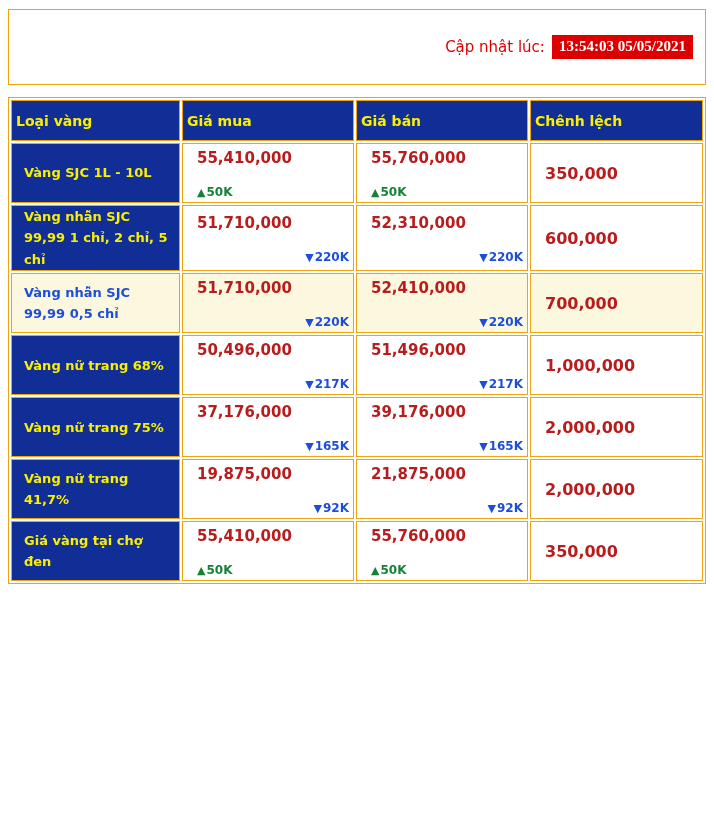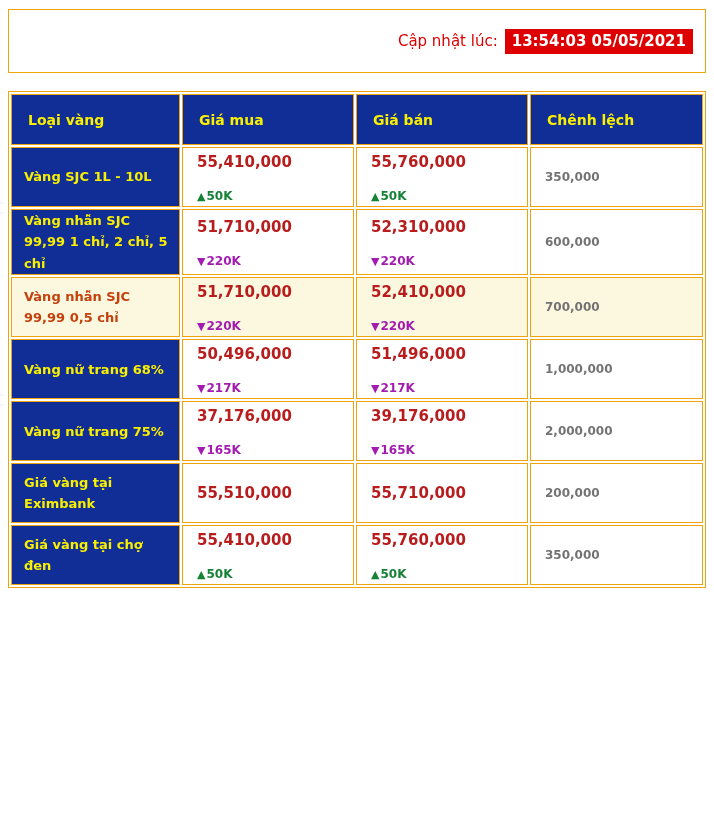--- a/index.html
+++ b/index.html
@@ -9,105 +9,106 @@
     font-family: "DejaVu Sans", "Liberation Sans", sans-serif;
   }
   .page {
     width: 714px;
     height: 827px;
     background: #ffffff;
     box-sizing: border-box;
   }
   
   .update-bar {
-    margin: 9px 8px 18px 8px;
-    height: 64px;
+    margin: 9px 8px 12px 8px;
+    height: 76px;
     border: 1px solid #F0A30A;
     box-sizing: border-box;
     display: flex;
     align-items: center;
     justify-content: flex-end;
     padding-right: 12px;
     font-size: 15px;
   }
   .update-label {
     color: #DE0000;
     margin-right: 7px;
   }
   .update-badge {
     background: #DE0000;
     color: #ffffff;
     font-weight: bold;
     padding: 3px 7px 4px 7px;
+    font-family: Liberation Serif, serif;
   }
   
   table.gold {
     border-collapse: separate;
     border-spacing: 2px;
     margin: 0 8px;
     width: 698px;
     border: 1px solid #F0A30A;
     table-layout: fixed;
     background: #ffffff;
   }
   col.c1 { width: 169px; }
   col.c2 { width: 172px; }
   col.c3 { width: 172px; }
   col.c4 { width: 173px; }
   th, td {
     border: 1px solid #F0A30A;
     box-sizing: border-box;
   }
   th {
-    height: 51px;
+    height: 41px;
     background: #112D96;
     color: #F9EF00;
     font-size: 14px;
     font-weight: bold;
     text-align: left;
-    padding: 0 16px;
+    padding: 0 4px;
   }
   td { height: 60px; vertical-align: middle; }
   td.label-cell {
     background: #112D96;
     color: #F9EF00;
     font-weight: bold;
     font-size: 13px;
     line-height: 1.65;
     padding: 0 10px 0 12px;
   }
   td.price-cell {
     background: #ffffff;
     padding: 0 4px 0 14px;
   }
   td.diff-cell {
     background: #ffffff;
-    color: #737373;
-    font-size: 12px;
+    color: #b91c1c;
+    font-size: 16px;
     font-weight: bold;
     padding: 0 4px 0 14px;
   }
   .price {
     font-size: 15px;
     font-weight: bold;
     color: #b91c1c;
   }
   .change {
     margin-top: 19px;
     font-size: 12px;
     font-weight: bold;
     line-height: 1;
   }
   .change .arrow { font-size: 11px; margin-right: 1px; }
   .change.up   { color: #168236; }
-  .change.down { color: #a21caf; }
+  .change.down { color: #1d4ed8; text-align: right; }
   tr.highlight td.label-cell,
   tr.highlight td.price-cell,
   tr.highlight td.diff-cell { background: #FCF7DF; }
-  tr.highlight td.label-cell { color: #c2410c; }
+  tr.highlight td.label-cell { color: #1d4ed8; }
 </style>
 </head>
 <body>
 
 <div class="page">
 
   <div class="update-bar">
     <span class="update-label">Cập nhật lúc:</span>
     <span class="update-badge">13:54:03 05/05/2021</span>
   </div>
@@ -223,32 +224,36 @@
       <div class="change down">
         <span class="arrow">▼</span><span>165K</span>
       </div>
     </td>
     <td class="diff-cell">
       <span>2,000,000</span>
     </td>
   </tr>
         <tr>
     <td class="label-cell">
-      <span>Giá vàng tại Eximbank</span>
-    </td>
-    <td class="price-cell">
-      <div class="price">55,510,000</div>
-
-    </td>
-    <td class="price-cell">
-      <div class="price">55,710,000</div>
-
-    </td>
-    <td class="diff-cell">
-      <span>200,000</span>
+      <span>Vàng nữ trang 41,7%</span>
+    </td>
+    <td class="price-cell">
+      <div class="price">19,875,000</div>
+      <div class="change down">
+        <span class="arrow">▼</span><span>92K</span>
+      </div>
+    </td>
+    <td class="price-cell">
+      <div class="price">21,875,000</div>
+      <div class="change down">
+        <span class="arrow">▼</span><span>92K</span>
+      </div>
+    </td>
+    <td class="diff-cell">
+      <span>2,000,000</span>
     </td>
   </tr>
         <tr>
     <td class="label-cell">
       <span>Giá vàng tại chợ đen</span>
     </td>
     <td class="price-cell">
       <div class="price">55,410,000</div>
       <div class="change up">
         <span class="arrow">▲</span><span>50K</span>

